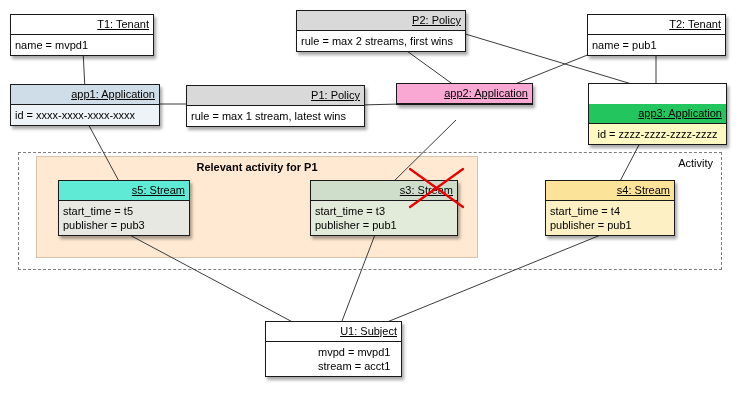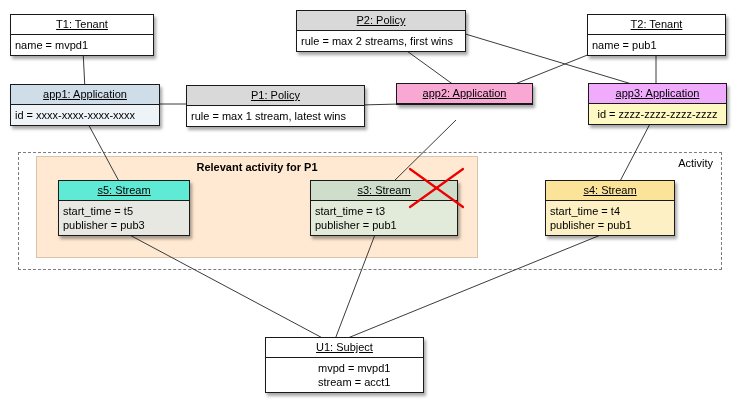--- a/index.html
+++ b/index.html
@@ -4,32 +4,32 @@
 <style>
   * { margin:0; padding:0; box-sizing:border-box; }
   html,body { background:#ffffff; }
   body { font-family:"Liberation Sans", sans-serif; color:#000; }
   #canvas { position:relative; width:750px; height:413px; background:#ffffff; overflow:hidden; }
 
   svg.layer { position:absolute; left:0; top:0; width:750px; height:413px; pointer-events:none; }
 
   .node { position:absolute; border:1px solid #1a1a1a; background:#fff;
           box-shadow:2px 3px 3px rgba(0,0,0,0.35); font-size:11px; }
-  .node .hdr { text-align:center; text-decoration:underline; padding:3px 4px 3px;
+  .node .hdr { text-align:right; text-decoration:underline; padding:3px 4px 3px;
                border-bottom:1px solid #1a1a1a; line-height:13px; white-space:nowrap; }
   .node .bdy { padding:3px 4px 3px; }
   .node .bdy div { line-height:14px; white-space:nowrap; }
 
   .tenant .hdr { background:#ffffff; }
   .tenant .bdy { background:#ffffff; }
   .policy .hdr { background:#d9d9d9; }
   .policy .bdy { background:#ffffff; }
   .app-blue  .hdr { background:#cfdde8; } .app-blue  .bdy { background:#eef3f8; }
   .app-green .hdr { background:#f9a8d4; } .app-green .bdy { background:#eef5ec; }
-  .app-yellow .hdr { background:#f0abfc; } .app-yellow .bdy { background:#fef9c3;text-align:center; }
+  .app-yellow .hdr { background:#22c55e;margin-top:20px; } .app-yellow .bdy { background:#fef9c3;text-align:center; }
   .stream-gray  .hdr { background:#5eead4; } .stream-gray  .bdy { background:#e8e8e2; }
   .stream-green .hdr { background:#cfdecb; } .stream-green .bdy { background:#e2ead9; }
   .stream-yellow .hdr { background:#fbe49a; } .stream-yellow .bdy { background:#fdf0c4; }
   .subject .hdr { background:#ffffff; } .subject .bdy { background:#ffffff;margin-left:48px; }
 
   .activity-box { position:absolute; left:18px; top:152px; width:704px; height:118px;
                   border:1px dashed #7d7d7d; background:transparent; }
   .activity-label { position:absolute; right:8px; top:4px; font-size:11px; }
 
   .relevant-region { position:absolute; left:36px; top:156px; width:442px; height:102px;
@@ -131,21 +131,21 @@
   </div>
 
   <div class="node stream-yellow" style="left:545px;top:180px;width:130px">
     <div class="hdr">s4: Stream</div>
     <div class="bdy">
       <div>start_time = t4</div>
       <div>publisher = pub1</div>
     </div>
   </div>
 
-  <div class="node subject" style="left:265px;top:337px;width:159px">
+  <div class="node subject" style="left:265px;top:321px;width:137px">
     <div class="hdr">U1: Subject</div>
     <div class="bdy">
       <div>mvpd = mvpd1</div>
       <div>stream = acct1</div>
     </div>
   </div>
 
   <svg class="layer">
     <g stroke="#ee0000" stroke-width="2.2" stroke-linecap="round">
       <line x1="410" y1="169" x2="463" y2="207"></line>

